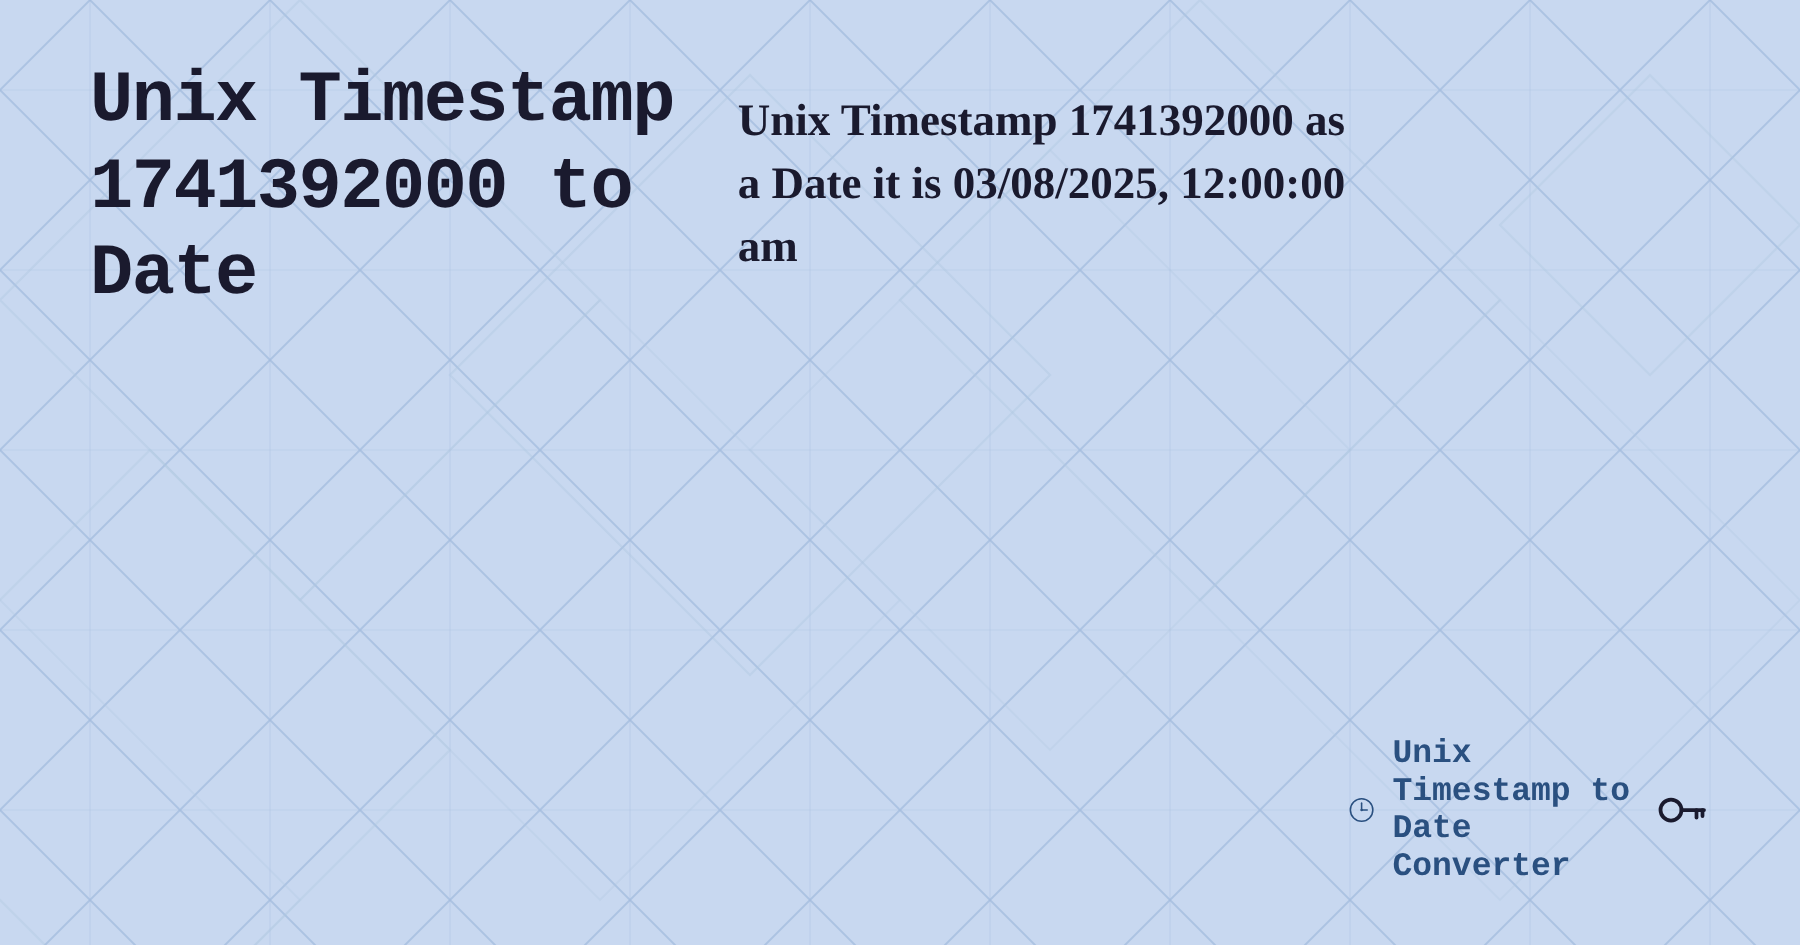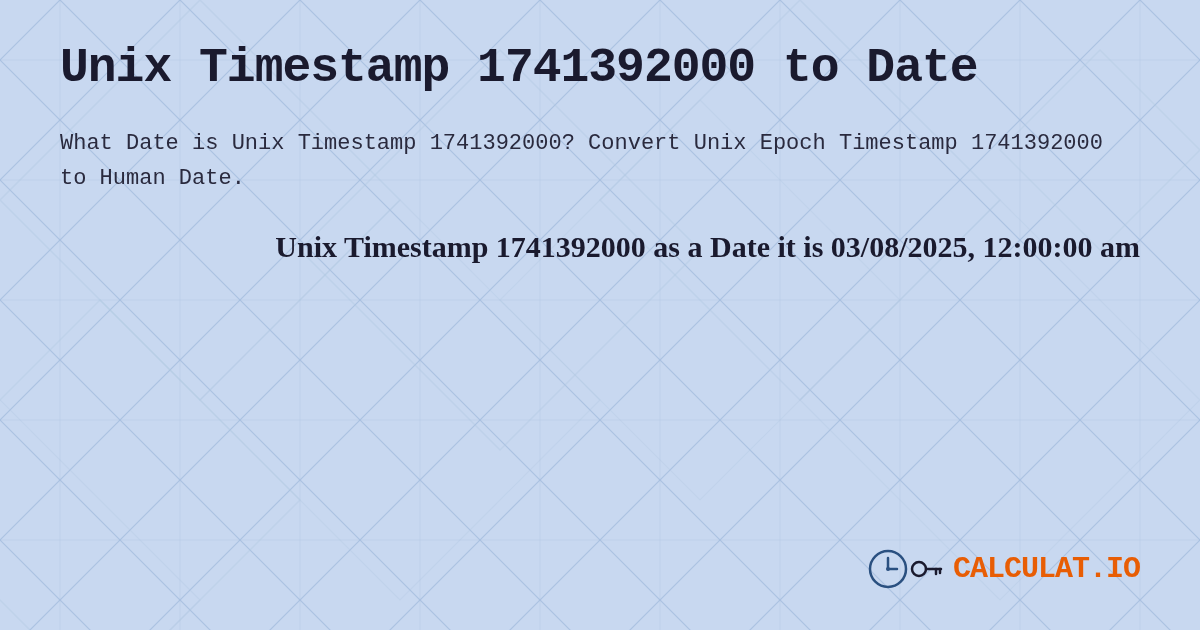--- a/index.html
+++ b/index.html
@@ -32,23 +32,21 @@
       width: 100%;
       height: 100%;
     }
 
     .content {
       position: relative;
       z-index: 1;
       padding: 40px 60px;
       height: 100%;
       display: flex;
-      flex-direction: column;
       justify-content: space-between;
-      align-items: flex-end;
     }
 
     .title-section {
       margin-bottom: 10px;
     }
 
     .main-title {
       font-size: 48px;
       font-weight: 900;
       color: #1a1a2e;
@@ -163,46 +161,43 @@
     <polygon points="1000,200 1200,400 1000,600 800,400" fill="none" stroke="#b0c8e0" stroke-width="1.2" opacity="0.3"></polygon>
     <polygon points="0,400 200,600 0,800 -200,600" fill="none" stroke="#b0c8e0" stroke-width="1.2" opacity="0.3"></polygon>
   </svg>
 </div>
 
 <div class="content">
 
   <div class="title-section">
     <h1 class="main-title">Unix Timestamp 1741392000 to Date</h1>
 
-    <p class="description">What Date is Unix Timestamp 1741392000? Convert Unix Epoch Timestamp 1741392000 to Human Date.</p>
   </div>
 
   <div class="result-section">
     <p class="result-text">Unix Timestamp 1741392000 as a Date it is 03/08/2025, 12:00:00 am</p>
   </div>
 
   <div class="footer">
     <div class="footer-left">
 
       <svg class="clock-icon" viewBox="0 0 42 42" xmlns="http://www.w3.org/2000/svg">
         <circle cx="21" cy="21" r="18" fill="none" stroke="#2a5080" stroke-width="2.5"></circle>
         <line x1="21" y1="21" x2="21" y2="10" stroke="#2a5080" stroke-width="2.5" stroke-linecap="round"></line>
         <line x1="21" y1="21" x2="30" y2="21" stroke="#2a5080" stroke-width="2.5" stroke-linecap="round"></line>
         <circle cx="21" cy="21" r="2" fill="#2a5080"></circle>
       </svg>
+      <span class="footer-label">Unix Timestamp to Date Converter</span>
     </div>
 
     <div class="logo-section">
 
       <svg class="logo-icon" viewBox="0 0 36 36" xmlns="http://www.w3.org/2000/svg">
 
         <circle cx="10" cy="18" r="7" fill="none" stroke="#1a1a2e" stroke-width="2.5"></circle>
         <line x1="17" y1="18" x2="32" y2="18" stroke="#1a1a2e" stroke-width="2.5" stroke-linecap="round"></line>
         <line x1="27" y1="18" x2="27" y2="23" stroke="#1a1a2e" stroke-width="2.5" stroke-linecap="round"></line>
         <line x1="31" y1="18" x2="31" y2="22" stroke="#1a1a2e" stroke-width="2.5" stroke-linecap="round"></line>
       </svg>
-      <span class="logo-text">
-        <span>CALCULAT</span><span>.</span><span>IO</span>
-      </span>
     </div>
   </div>
 
 </div>
 
 </body></html>

